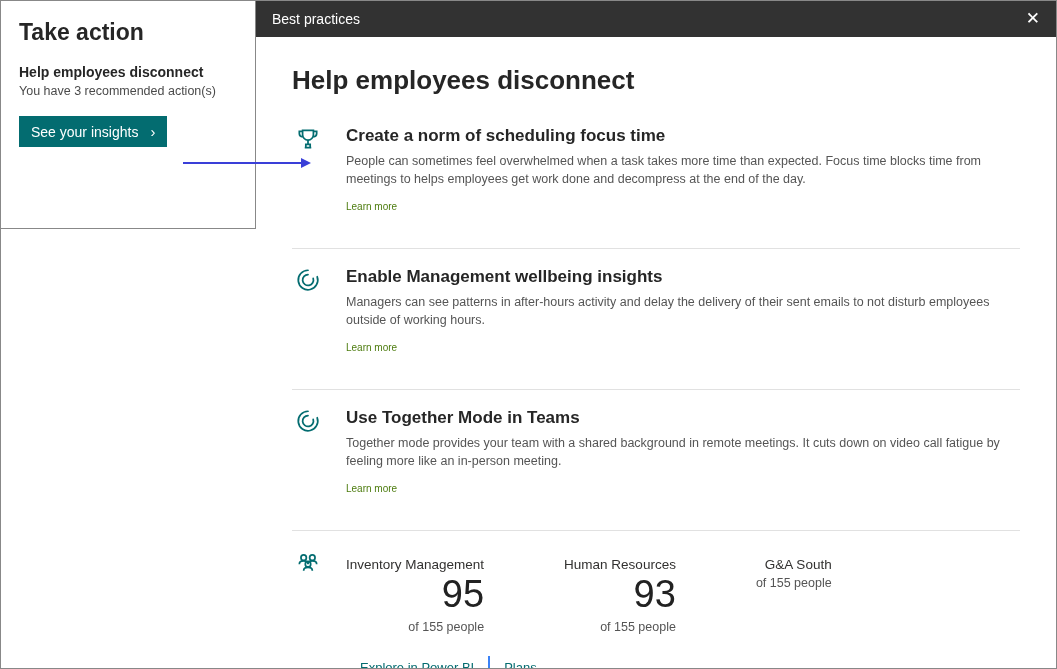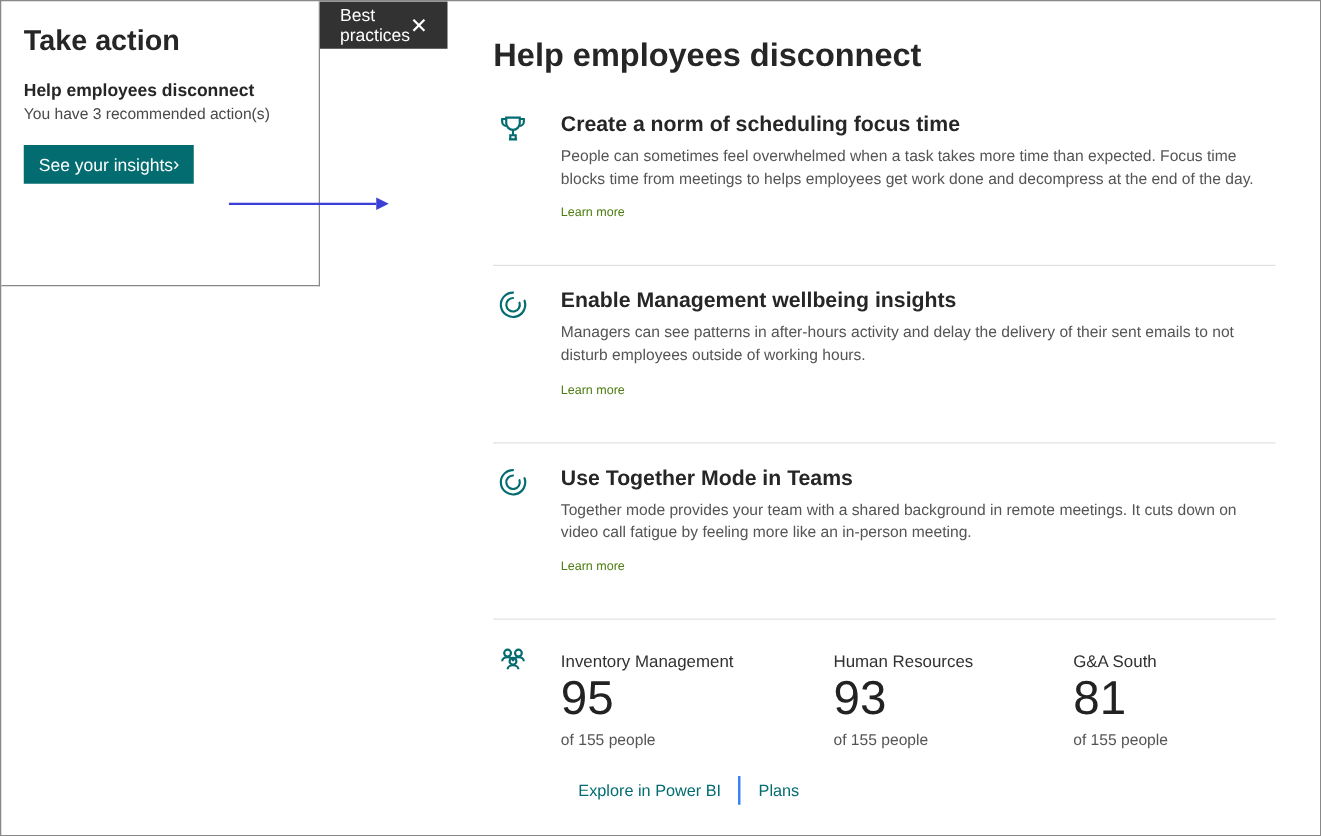--- a/index.html
+++ b/index.html
@@ -42,37 +42,37 @@
     margin-bottom: 18px;
   }
   .insights-btn {
     background: #036c70;
     color: #fff;
     border: none;
     padding: 7px 12px;
     font-size: 14px;
     display: inline-flex;
     align-items: flex-end;
-    gap: 0;
+    gap: 12px;
     cursor: pointer;
     width: fit-content;
   }
   .insights-btn .chevron { font-size: 15px; }
   
   .arrow-wrap {
     position: absolute;
     left: 182px;
     top: 155px;
     pointer-events: none;
   }
   
   .right-panel {
     flex: 1;
     display: flex;
-    flex-direction: row;
+    flex-direction: column;
     position: relative;
     overflow: hidden;
   }
   .panel-header {
     background: #323232;
     color: #fff;
     height: 38px;
     display: flex;
     align-items: center;
     padding: 0 16px;
@@ -128,20 +128,21 @@
     color: #4d7c0f;
     text-decoration: none;
     cursor: pointer;
     display: inline-block;
   }
   
   .stats-row {
     display: flex;
     gap: 80px;
     margin-top: 8px;
+    text-align: right;
   }
   .stat .slabel {
     font-size: 13.5px;
     color: #323130;
     margin-bottom: 2px;
   }
   .stat .snum {
     font-size: 38px;
     font-weight: 300;
     color: #222;
@@ -263,21 +264,20 @@
               <div class="snum">95</div>
               <div class="sof">of 155 people</div>
             </div>
             <div class="stat">
               <div class="slabel">Human Resources</div>
               <div class="snum">93</div>
               <div class="sof">of 155 people</div>
             </div>
             <div class="stat">
               <div class="slabel">G&amp;A South</div>
-              <div class="snum">81</div>
               <div class="sof">of 155 people</div>
             </div>
           </div>
           <div class="bottom-links">
             <span class="blink">Explore in Power BI</span>
             <span class="blink">Plans</span>
           </div>
         </div>
       </div>
 

